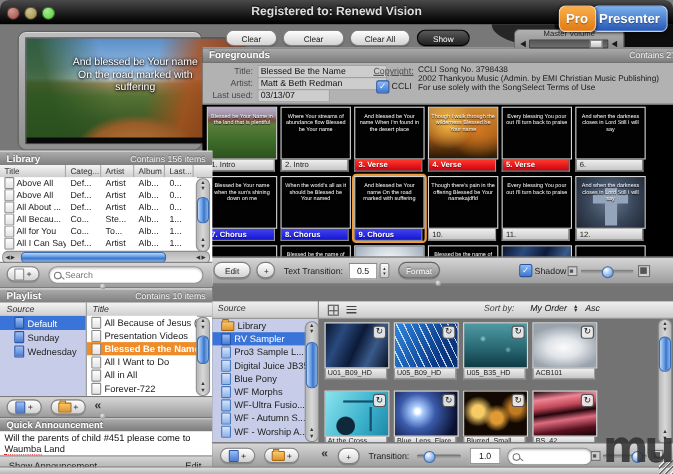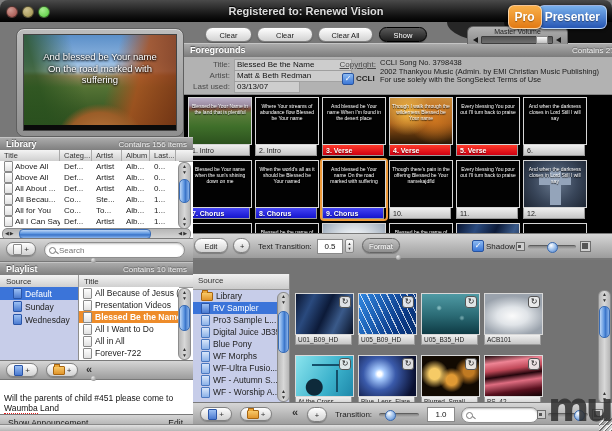--- a/index.html
+++ b/index.html
@@ -18,21 +18,21 @@
   #logo .pro{background:linear-gradient(#f9b04a,#e27a14);z-index:1;}
   #logo .presenter{background:linear-gradient(#79b0ec,#2656b4);margin-left:-4px;}
   
   #preview{left:16px;top:28px;width:166px;height:107px;background:linear-gradient(#bdbdbd,#8f8f8f);
       border:1px solid #5f5f5f;border-radius:8px;box-shadow:inset 0 1px 0 #d8d8d8;}
   #pv-img{position:absolute;left:6px;top:5px;width:152px;height:95px;border:1px solid #444;overflow:hidden;}
   .road-bg{background:
       radial-gradient(ellipse 40% 55% at 50% 112%, #c07c42 0%, #9a5d28 55%, rgba(0,0,0,0) 72%),
       linear-gradient(105deg, rgba(0,0,0,0) 55%, rgba(170,80,30,.85) 72%, rgba(120,50,20,.9) 100%),
       linear-gradient(255deg, rgba(0,0,0,0) 60%, rgba(40,80,30,.8) 85%),
-      linear-gradient(#5b8fc9 0%, #8fb6df 28%, #c3d8ec 38%, #97875c 43%, #557335 55%, #3c5c26 78%, #2e4c1e 100%);}
+      linear-gradient(#5b8fc9 0%, #8fb6df 28%, #c3d8ec 38%, #97875c 43%, #557335 55%, #3c5c26 78%, #2e4c1e 100%); padding-left: 46px;}
   #pv-text{position:absolute;left:0;top:16px;width:100%;text-align:center;color:#fff;font-size:9.5px;line-height:11.5px;
       white-space:pre-line;text-shadow:0 1px 2px #000,0 0 3px #000;}
   #pv-bar{position:absolute;left:0;bottom:0;width:100%;height:5px;background:#0a0a0a;}
   
   .pill{position:absolute;height:15px;border-radius:8px;background:linear-gradient(#ffffff,#d2d2d2);
      border:1px solid #7e7e7e;font-size:7.5px;color:#222;text-align:center;line-height:14px;box-shadow:0 1px 1px rgba(0,0,0,.25);}
   .pill.dark{background:linear-gradient(#5a5a5a,#1e1e1e);color:#fff;border-color:#000;}
   
   #mv-tab{left:467px;top:26px;width:99px;height:17px;background:linear-gradient(#b2b2b2,#8c8c8c);
      border:1px solid #636363;border-bottom:none;border-radius:6px 6px 0 0;z-index:5;}
@@ -128,21 +128,21 @@
   .search{position:absolute;height:14px;border-radius:8px;background:#fff;border:1px solid #8e8e8e;display:flex;align-items:center;
       padding:0 4px;box-shadow:inset 0 1px 2px rgba(0,0,0,.25);}
   .search input{border:none;outline:none;font-size:8px;width:100%;background:transparent;color:#222;
       font-family:"Liberation Sans",sans-serif;padding:0 0 0 3px;}
   .mag{display:inline-block;width:5px;height:5px;border:1.3px solid #7a7a7a;border-radius:50%;position:relative;flex:none;}
   .mag::after{content:'';position:absolute;width:3.5px;height:1.3px;background:#7a7a7a;right:-3px;bottom:-1px;transform:rotate(40deg);}
   
   #panel-pl{left:0;top:262px;width:193px;height:116px;background:#fff;}
   #pl-cols{position:absolute;left:0;top:13px;right:0;height:12px;background:linear-gradient(#f4f4f4,#cfcfcf);
       border-bottom:1px solid #9a9a9a;}
-  .colname{position:absolute;top:2px;font-size:8px;color:#333;}
+  .colname{position:absolute;top:2px;font-size:8px;color:#333;font-style:italic;}
   #pl-srclist{position:absolute;left:0;top:25px;width:78px;height:73px;background:#c7cde9;border-right:1px solid #8e8e8e;overflow:hidden;}
   .pl-src{height:13px;display:flex;align-items:center;gap:3px;padding-left:13px;font-size:8.5px;color:#222;cursor:pointer;}
   .pl-src.selected{background:#3b74d9;color:#fff;}
   #pl-items{position:absolute;left:79px;top:25px;right:14px;height:73px;background:#fff;overflow:hidden;}
   .pl-item{height:12px;display:flex;align-items:center;gap:3px;padding-left:4px;font-size:8.5px;color:#222;white-space:nowrap;cursor:pointer;}
   .pl-item.selected{background:#ee8c2a;color:#fff;font-weight:bold;}
   #pl-foot{left:0;top:98px;right:0;height:18px;}
   .collapse{position:absolute;font-size:11px;font-weight:bold;color:#333;cursor:pointer;}
   
   #panel-qa{left:0;top:380px;width:193px;height:51px;background:#fff;}
@@ -247,21 +247,21 @@
     </div>
     <div id="fg-info" class="abs">
       <span class="fl" style="left:2px;top:3px;">Title:</span>
       <span class="fv" style="top:2px;">Blessed Be the Name</span>
       <span class="fl" style="left:2px;top:14px;">Artist:</span>
       <span class="fv" style="top:13px;">Matt &amp; Beth Redman</span>
       <span class="fl" style="left:2px;top:25px;">Last used:</span>
       <span class="fv" style="top:24px;width:60px;">03/13/07</span>
       <span class="fl" style="left:146px;top:3px;width:46px;text-decoration:underline;">Copyright:</span>
       <span class="chk" style="position:absolute;left:158px;top:16px;"><span class="gl">✓</span></span>
-      <span class="lab8" style="left:172px;top:17px;font-weight:bold;">CCLI</span>
+      <span class="lab8" style="left:172px;top:17px;font-weight:normal;">CCLI</span>
       <div id="fg-copy">
           <div>CCLI Song No. 3798438</div>
           <div>2002 Thankyou Music (Admin. by EMI Christian Music Publishing)</div>
           <div>For use solely with the SongSelect Terms of Use</div>
         </div>
     </div>
     <div id="fg-slides" class="abs">
         <div class="slide">
       <div class="slide-img sbg-field">
         <div class="slide-text">Blessed be Your Name in the land that is plentiful</div>
@@ -548,30 +548,41 @@
       </button>
       <button class="iconbtn" style="left:46px;top:2px;width:32px;">
         <span class="folder"></span>
           <span>+</span>
       </button>
       <span class="collapse" style="left:86px;top:2px;">«</span>
     </div>
   </div>
 
   <div id="panel-qa" class="abs">
+    <div class="phead" style="height:11px;">
+      <span class="ptitle" style="font-size:8.5px;top:0;">Quick Announcement</span>
+    </div>
     <div id="qa-text"><span>Will the parents of child #451 please come to </span><span class="misspell">Waumba</span><span> Land</span></div>
     <div id="qa-foot" class="abs footbar">
       <span class="qa-btn" style="left:8px;">Show Announcement</span>
       <span class="qa-btn" style="right:10px;">Edit</span>
     </div>
   </div>
 
   <div id="panel-bg" class="abs">
     <div id="bg-srchead">
       <span class="colname" style="left:5px;">Source</span>
+    </div>
+    <div id="bg-toolbar">
+      <span class="grid-ic" style="left:8px;"></span>
+      <span class="list-ic" style="left:25px;"></span>
+      <span class="colname" style="left:150px;color:#444;">Sort by:</span>
+      <span class="colname" style="left:192px;color:#111;">My Order</span>
+      <span class="colname" style="left:231px;font-size:5px;line-height:4px;top:3px;"><span class="gl">▲</span><br><span class="gl">▼</span></span>
+      <span class="colname" style="left:242px;color:#111;">Asc</span>
     </div>
     <div id="bg-srclist">
         <div class="bg-src">
       <span class="folder"></span>
       <span>Library</span>
     </div>
         <div class="bg-src selected">
       <span class="doc blue"></span>
       <span>RV Sampler</span>
     </div>

